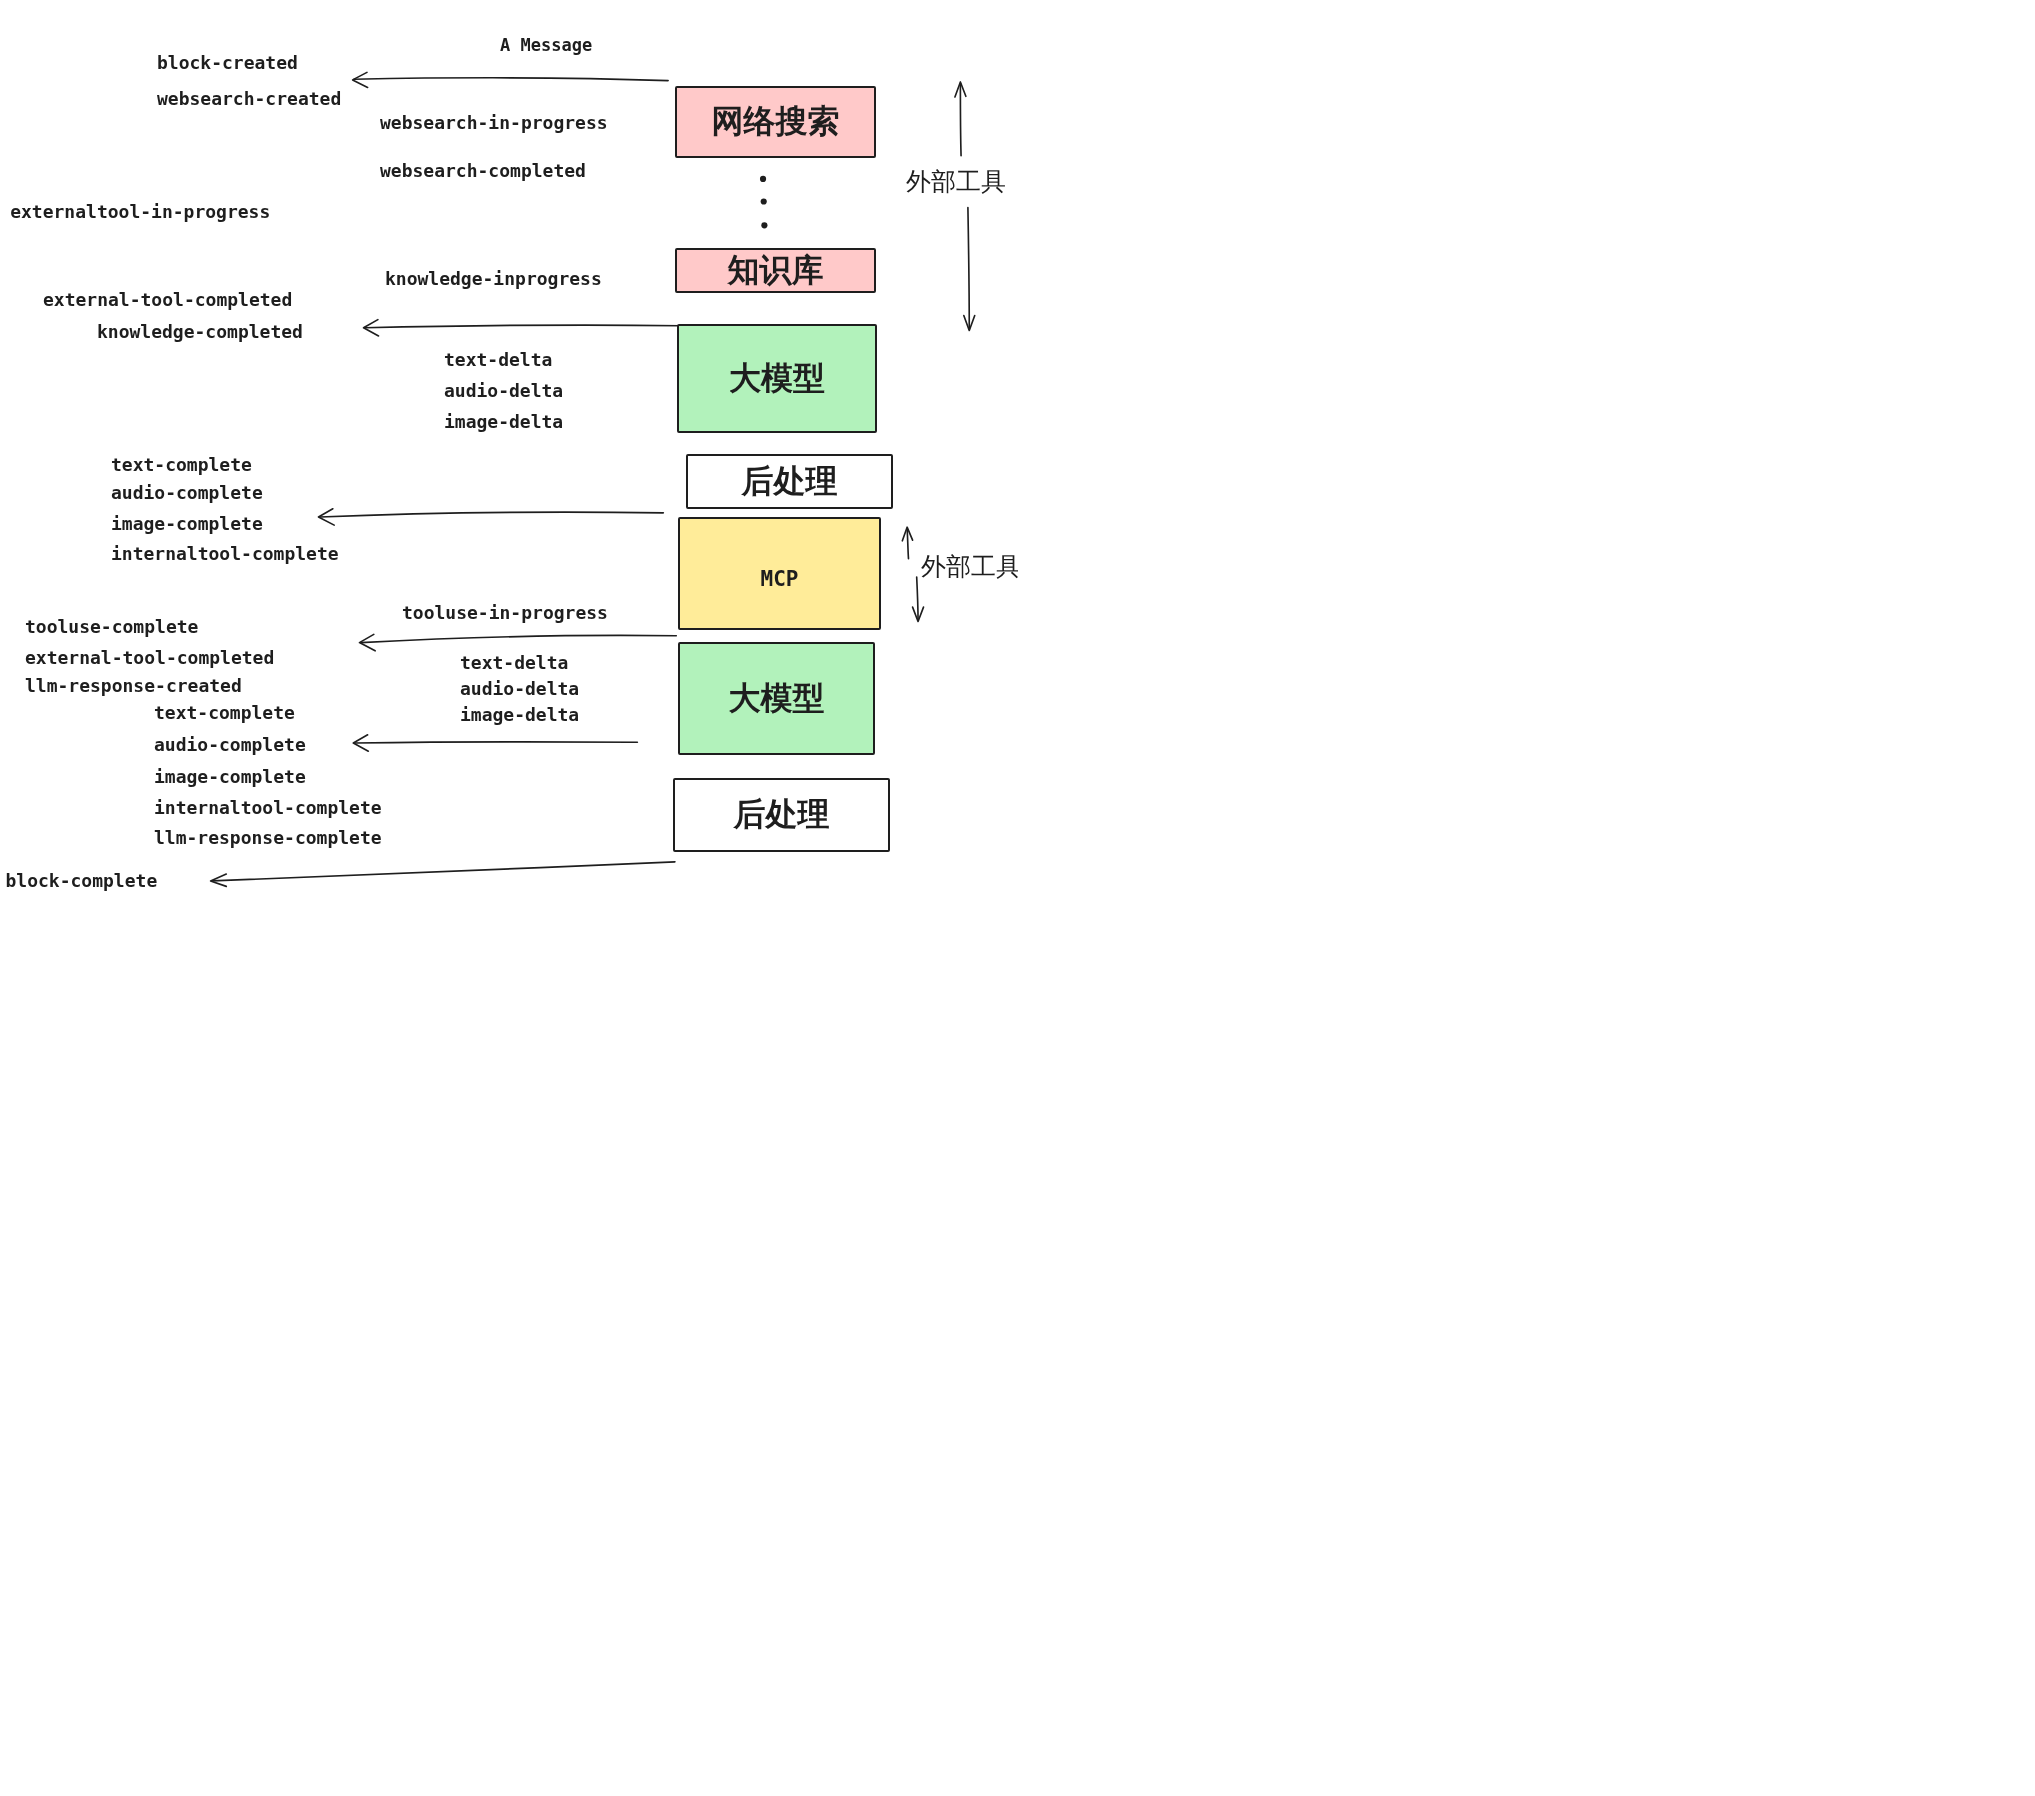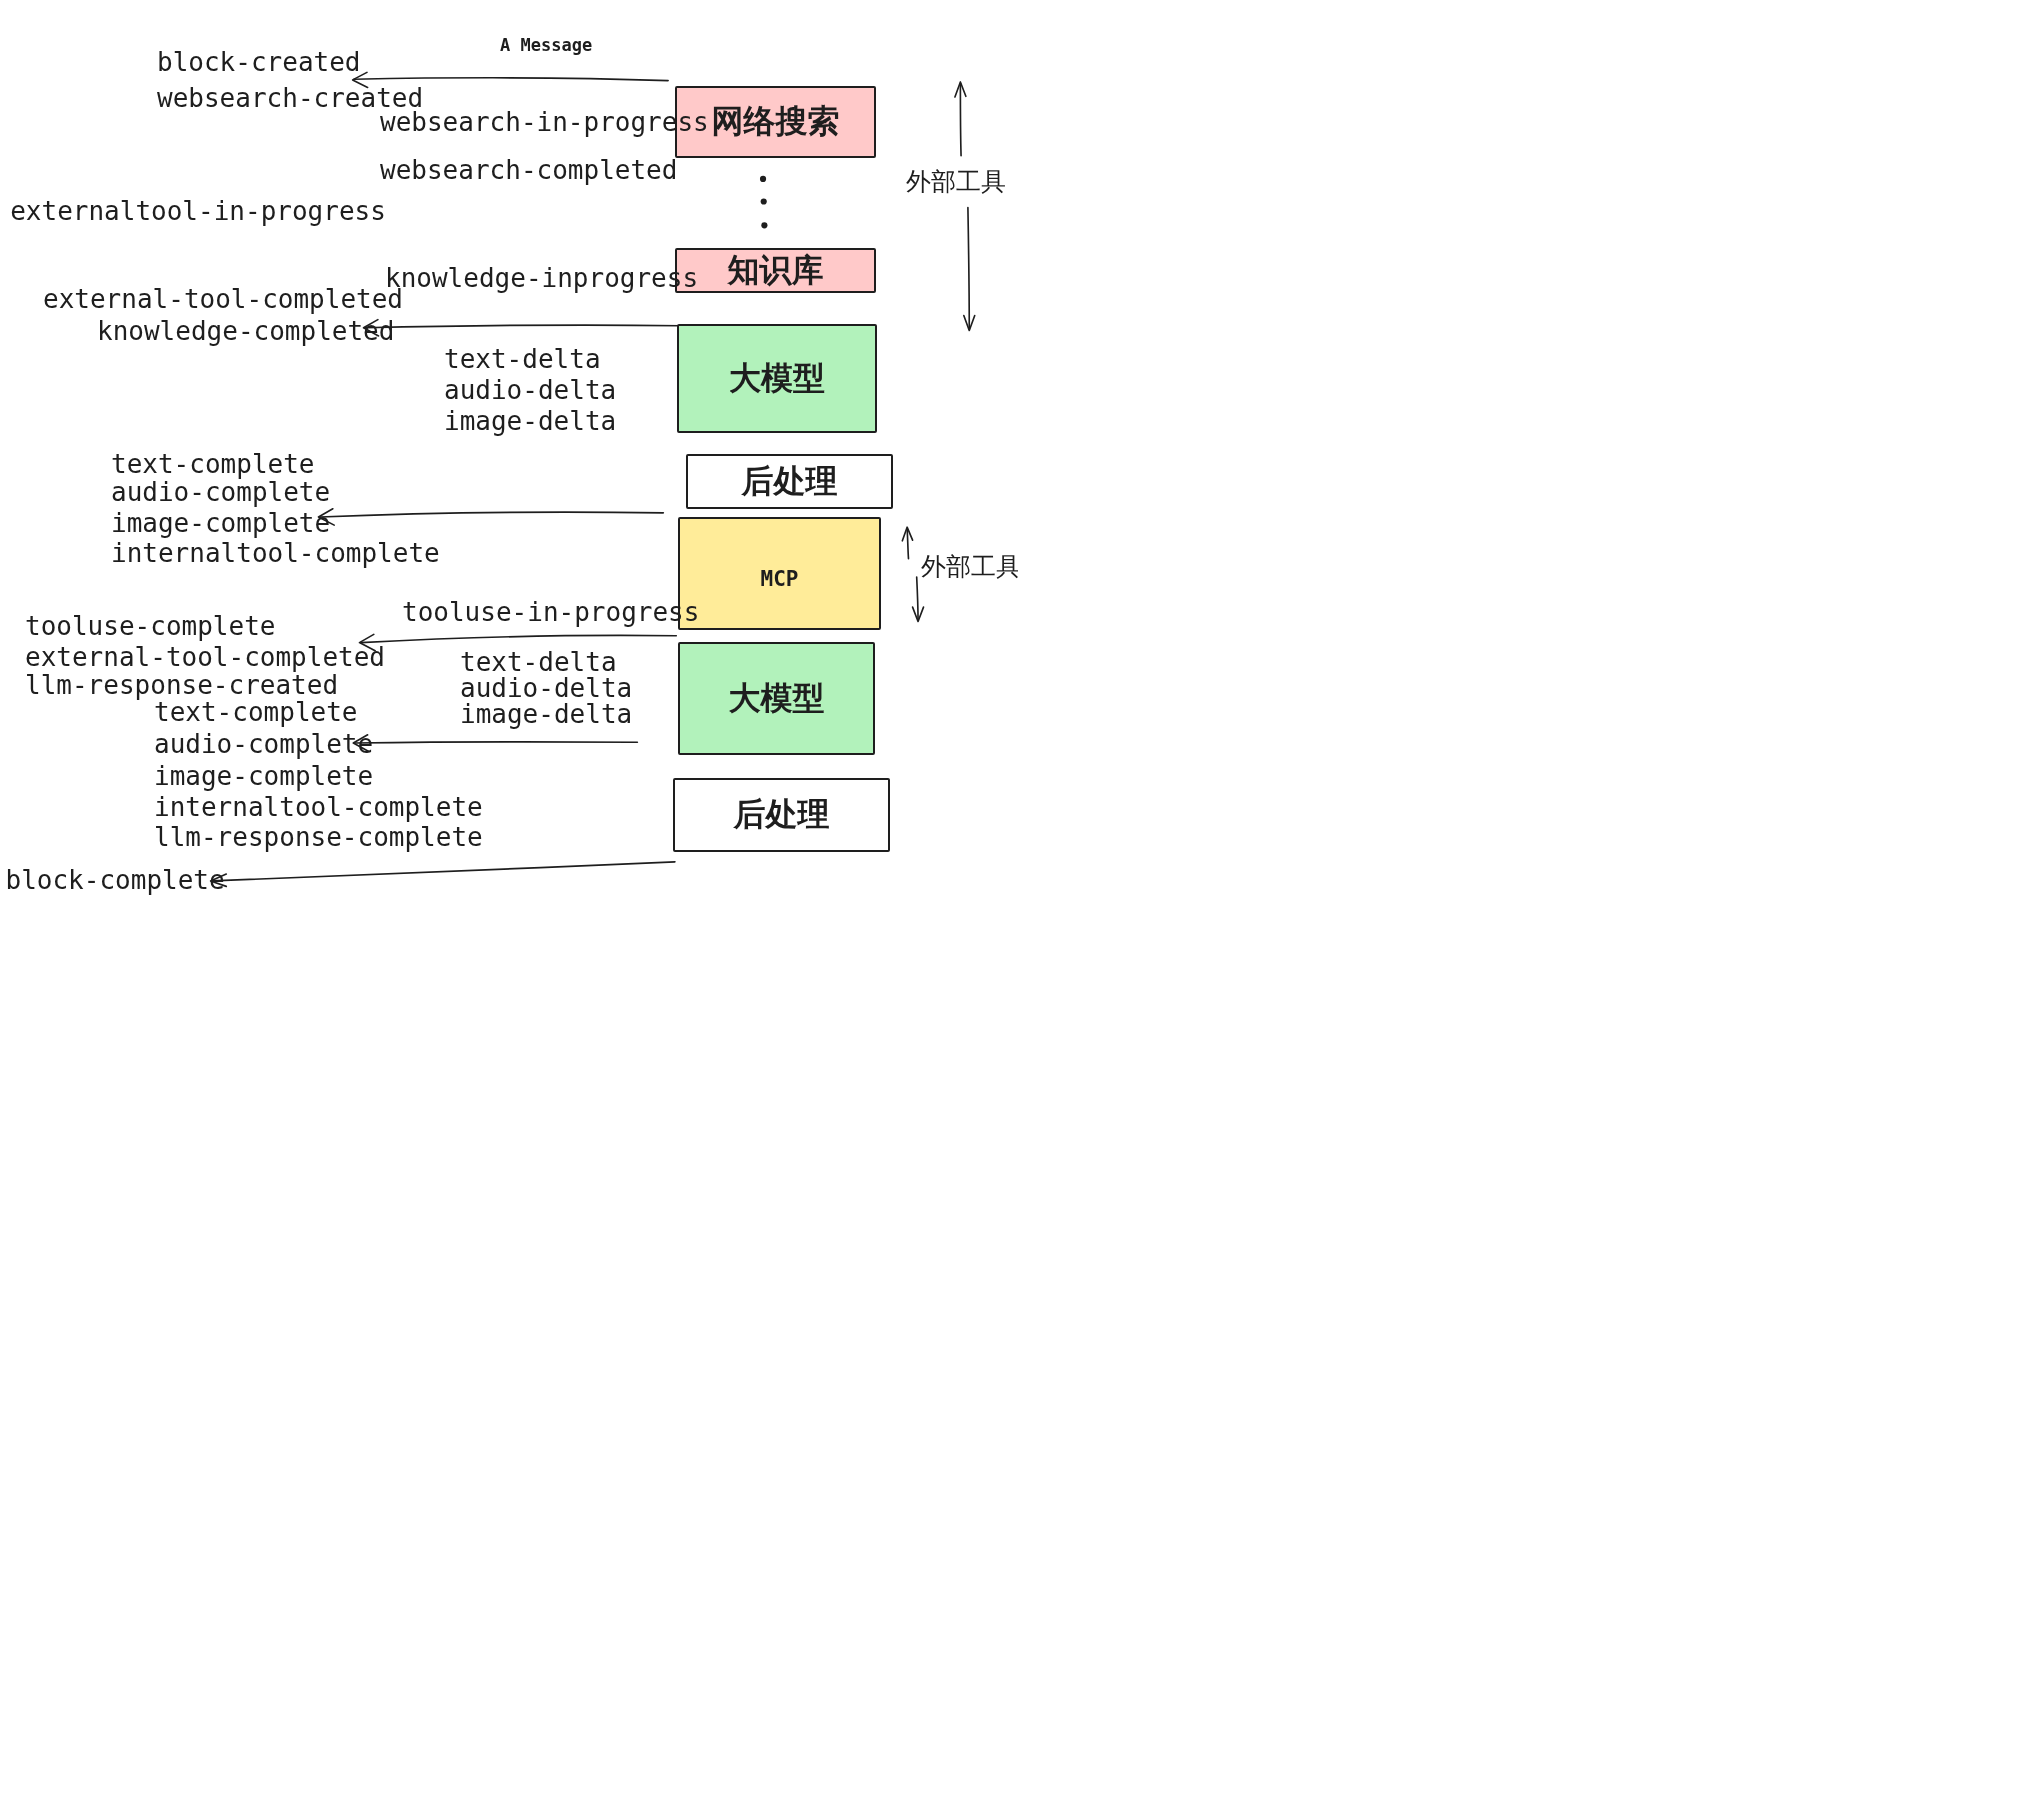--- a/index.html
+++ b/index.html
@@ -7,21 +7,21 @@
     position:relative; width:1018px; height:898px;
     background:var(--background,#ffffff);
     color:var(--ink,#1e1e1e);
     font-family:"DejaVu Sans Mono","Liberation Mono",monospace;
     overflow:hidden;
   }
   .title {
     position:absolute; font-size:17px; font-weight:700; line-height:27px; white-space:nowrap;margin-left:12px;
   }
   .ev {
-    position:absolute; font-size:26px; font-weight:400; line-height:27px; white-space:nowrap;
+    position:absolute; font-size:18px; font-weight:700; line-height:27px; white-space:nowrap;
   }
   .box {
     position:absolute; box-sizing:border-box;
     border:2px solid var(--ink,#1e1e1e); border-radius:2px;
     display:flex; align-items:center; justify-content:center;
   }
   .box-label {
     font-size:32px; font-weight:700;
     font-family:"DejaVu Sans","Liberation Sans",sans-serif;
   }

